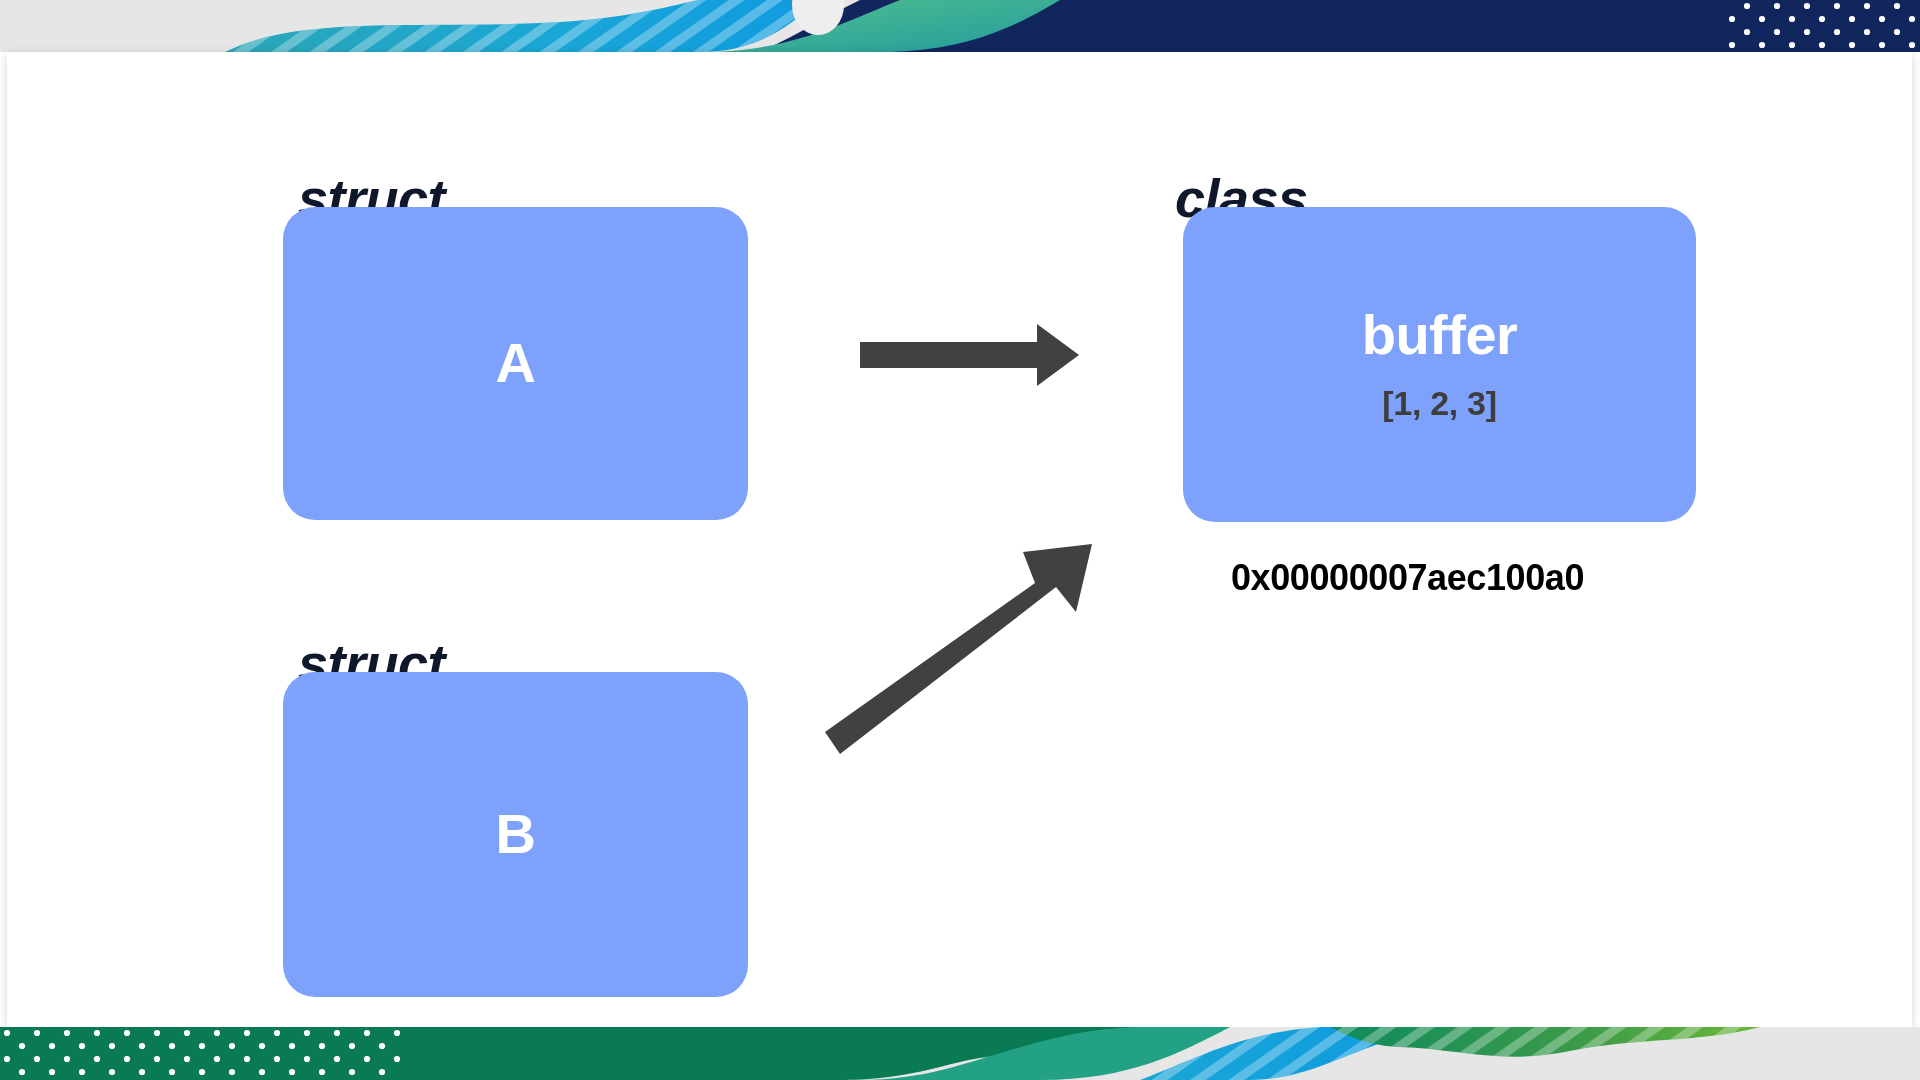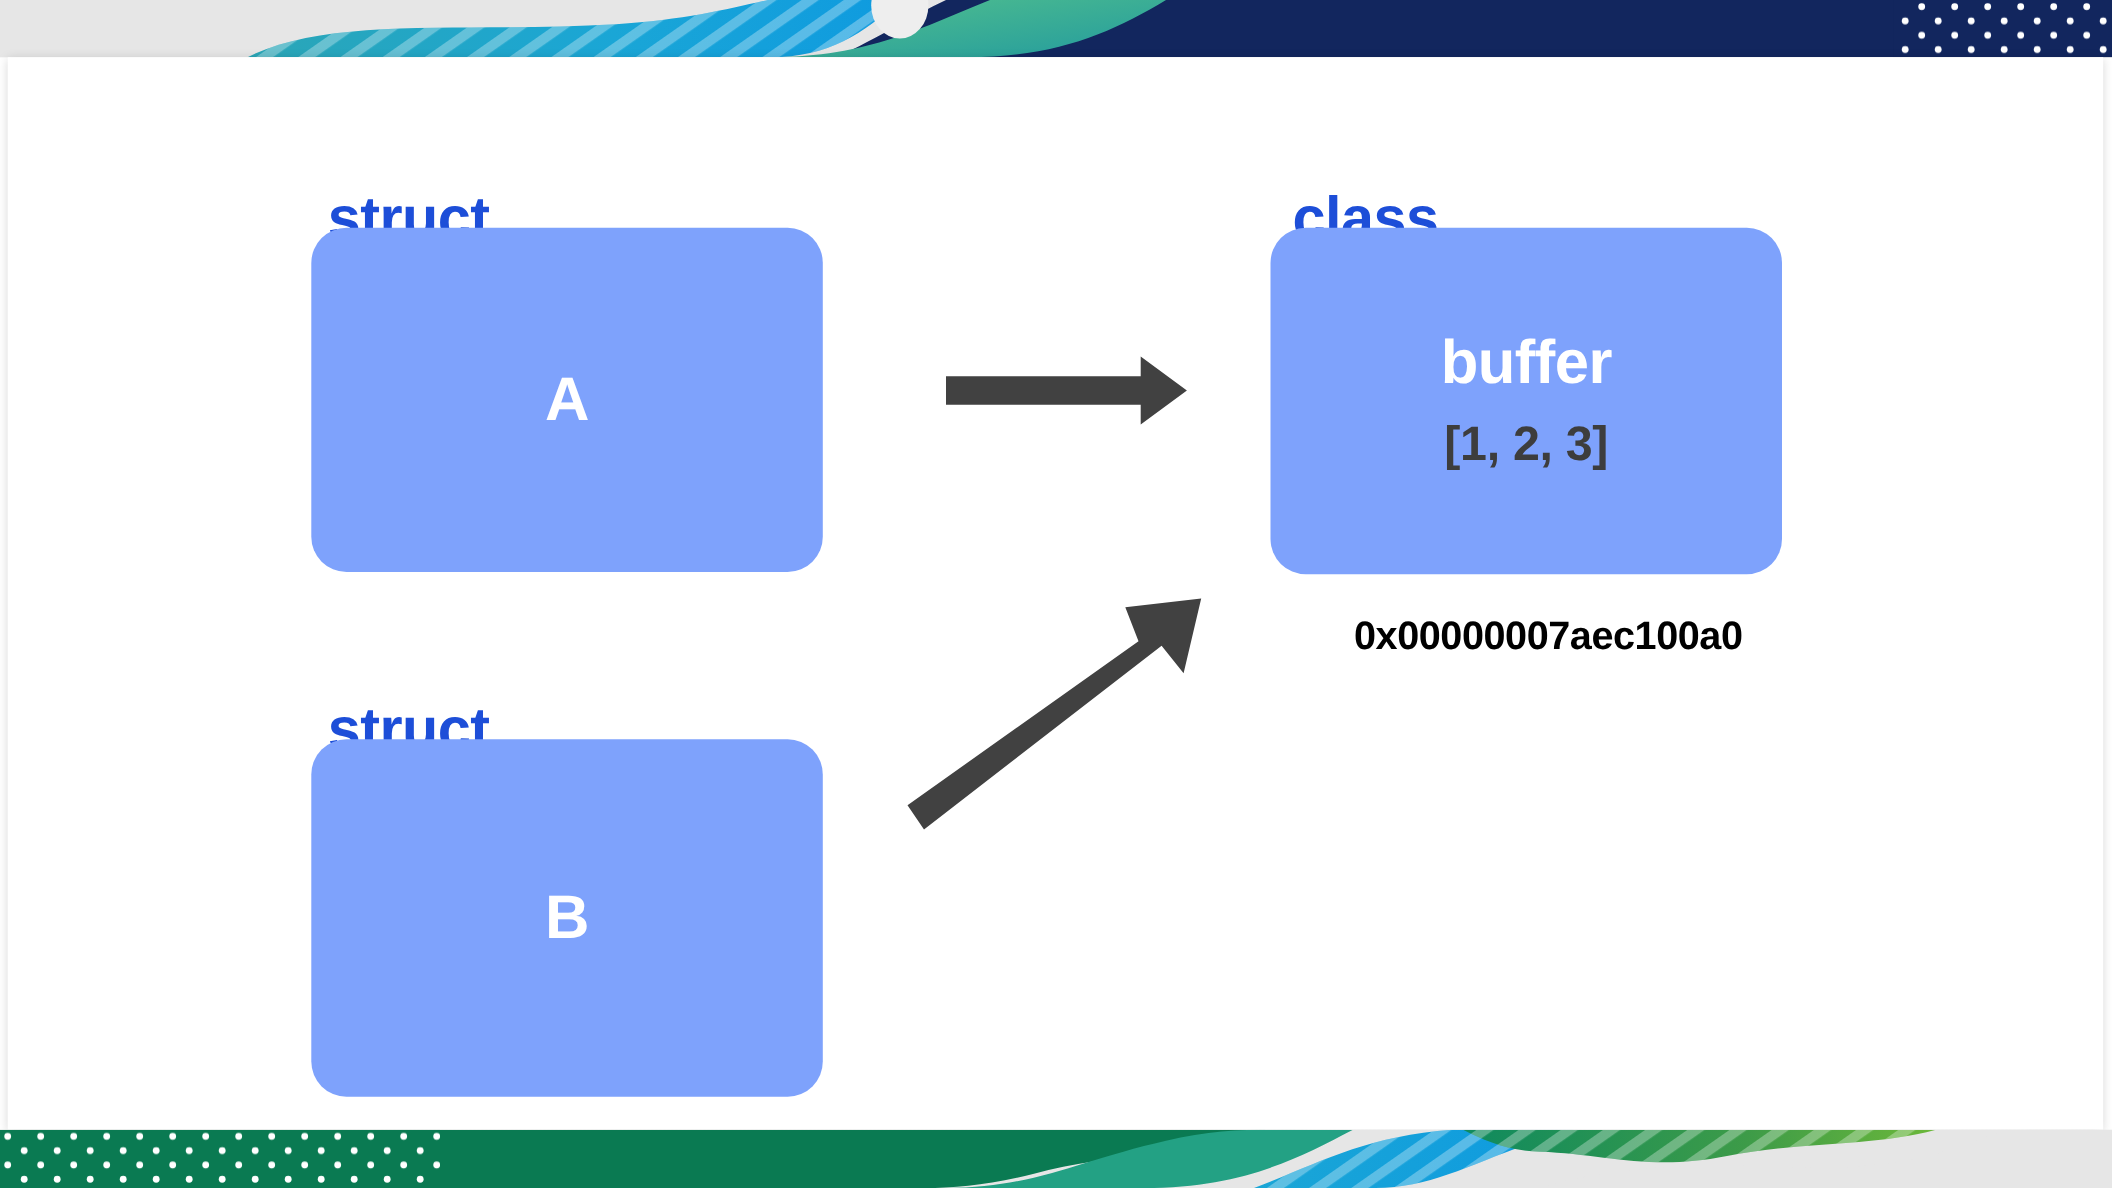--- a/index.html
+++ b/index.html
@@ -58,24 +58,25 @@
     width: 1905px;
     height: 975px;
   }
 
   .node-group { position: absolute; }
 
   .node-caption {
     position: absolute;
     font-size: 54px;
     font-weight: bold;
-    color: #1d4ed8;
+    color: #0f172a;
     letter-spacing: -0.5px;
     white-space: nowrap;
     line-height: 1;
+    font-style: italic;
   }
 
   .node-box {
     position: absolute;
     background: #7ea2fc;
     border-radius: 32px;
     display: flex;
     flex-direction: column;
     align-items: center;
     justify-content: center;
@@ -83,21 +84,21 @@
 
   .node-title {
     font-size: 56px;
     font-weight: bold;
     color: #ffffff;
     line-height: 1.05;
     letter-spacing: -0.5px;
   }
 
   .node-subtitle {
-    font-size: 44px;
+    font-size: 34px;
     font-weight: bold;
     color: #3d3d3d;
     margin-top: 20px;
     letter-spacing: -0.3px;
   }
 
   .node-address {
     position: absolute;
     font-size: 36px;
     font-weight: bold;
@@ -110,21 +111,21 @@
   
   #caption-struct-a { left: 291px; top: 119px; }
   #box-struct-a     { left: 276px; top: 155px; width: 465px; height: 313px; }
 
   
   #caption-struct-b { left: 291px; top: 584px; }
   #box-struct-b     { left: 276px; top: 620px; width: 465px; height: 325px; }
 
   
   #caption-class    { left: 1168px; top: 119px; }
-  #box-class-buffer { left: 1148px; top: 155px; width: 465px; height: 315px; }
+  #box-class-buffer { left: 1176px; top: 155px; width: 513px; height: 315px; }
   #address-label    { left: 1168px; top: 505px; width: 465px; }
 
   
   #arrow-layer {
     position: absolute;
     left: 0; top: 0;
     width: 1905px;
     height: 975px;
     pointer-events: none;
   }

